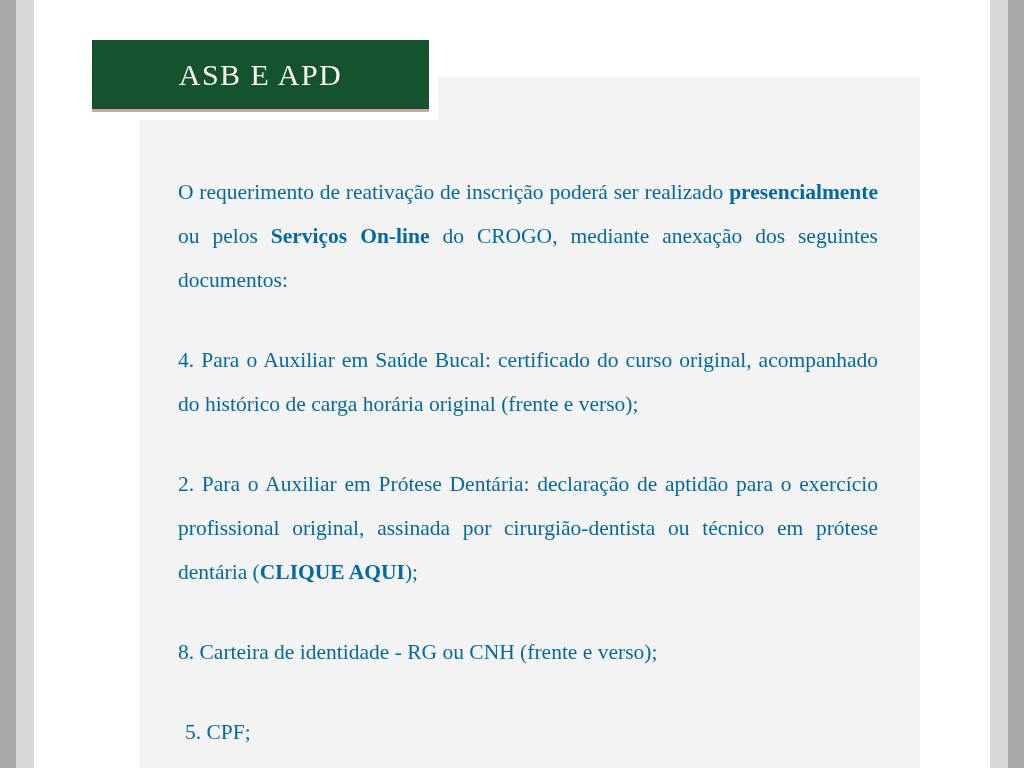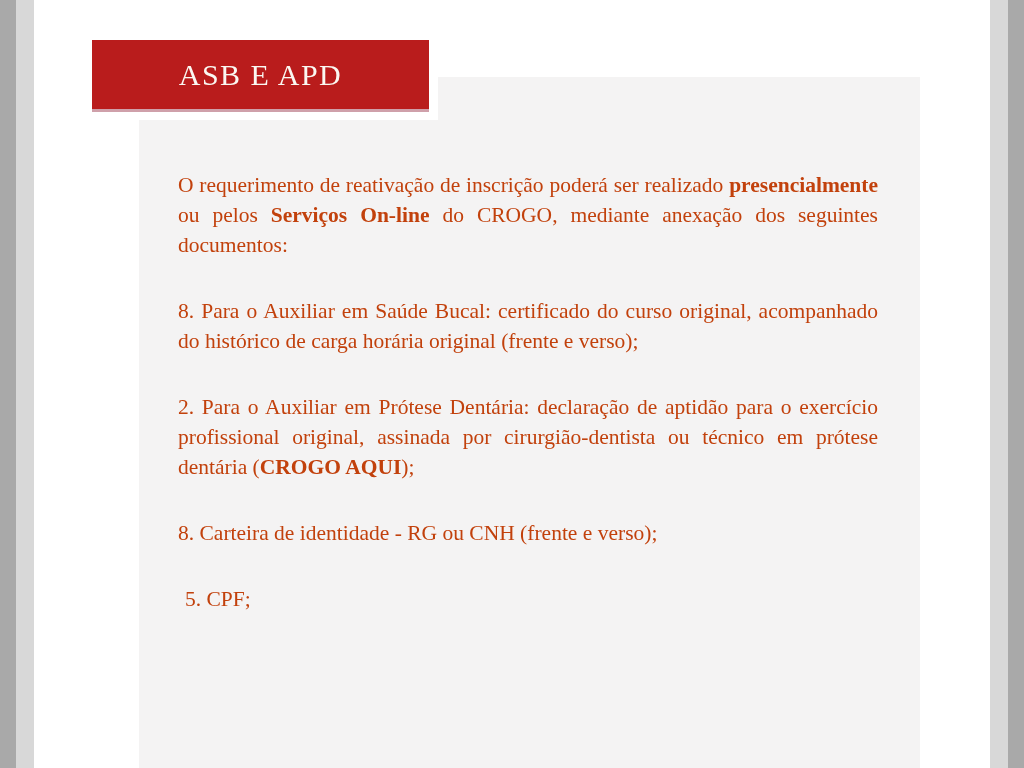--- a/index.html
+++ b/index.html
@@ -38,40 +38,40 @@
     background: #f4f3f3;
   }
 
   .doc-body {
     padding: 93px 42px 0 39px;
   }
 
   .doc-body p {
     margin: 0 0 36px 0;
     font-size: 21.5px;
-    line-height: 30px;
-    color: #c2410c;
+    line-height: 44px;
+    color: #0369a1;
     text-align: justify;
     letter-spacing: 0;
   }
   .doc-body p.indent {
     padding-left: 7px;
   }
   .doc-body b {
     font-weight: bold;
   }
 
   
   .header-box {
     position: absolute;
     left: 92px;
     top: 40px;
     width: 337px;
     height: 72px;
-    background: #b91c1c;
+    background: #14532d;
     border-bottom: 3px solid #cfa0aa;
     box-shadow: 9px 8px 0 0 #ffffff;
     display: flex;
     align-items: center;
     justify-content: center;
   }
   .header-title {
     color: #fbf8f2;
     font-size: 30px;
     letter-spacing: 1.5px;
@@ -84,22 +84,22 @@
 <div class="stage">
 
   <div class="strip strip-left-outer"></div>
   <div class="strip strip-left-inner"></div>
   <div class="strip strip-right-inner"></div>
   <div class="strip strip-right-outer"></div>
 
   <div class="panel">
     <div class="doc-body">
         <p><span>O requerimento de reativação de inscrição poderá ser realizado </span><b>presencialmente</b><span> ou pelos </span><b>Serviços On-line</b><span> do CROGO, mediante anexação dos seguintes documentos:</span></p>
-        <p><span>8. Para o Auxiliar em Saúde Bucal: certificado do curso original, acompanhado do histórico de carga horária original (frente e verso);</span></p>
-        <p><span>2. Para o Auxiliar em Prótese Dentária: declaração de aptidão para o exercício profissional original, assinada por cirurgião-dentista ou técnico em prótese dentária (</span><b>CROGO AQUI</b><span>);</span></p>
+        <p><span>4. Para o Auxiliar em Saúde Bucal: certificado do curso original, acompanhado do histórico de carga horária original (frente e verso);</span></p>
+        <p><span>2. Para o Auxiliar em Prótese Dentária: declaração de aptidão para o exercício profissional original, assinada por cirurgião-dentista ou técnico em prótese dentária (</span><b>CLIQUE AQUI</b><span>);</span></p>
         <p><span>8. Carteira de identidade - RG ou CNH (frente e verso);</span></p>
         <p class="indent"><span>5. CPF;</span></p>
       </div>
   </div>
 
   <div class="header-box">
     <span class="header-title">ASB E APD</span>
   </div>
 
 </div>

